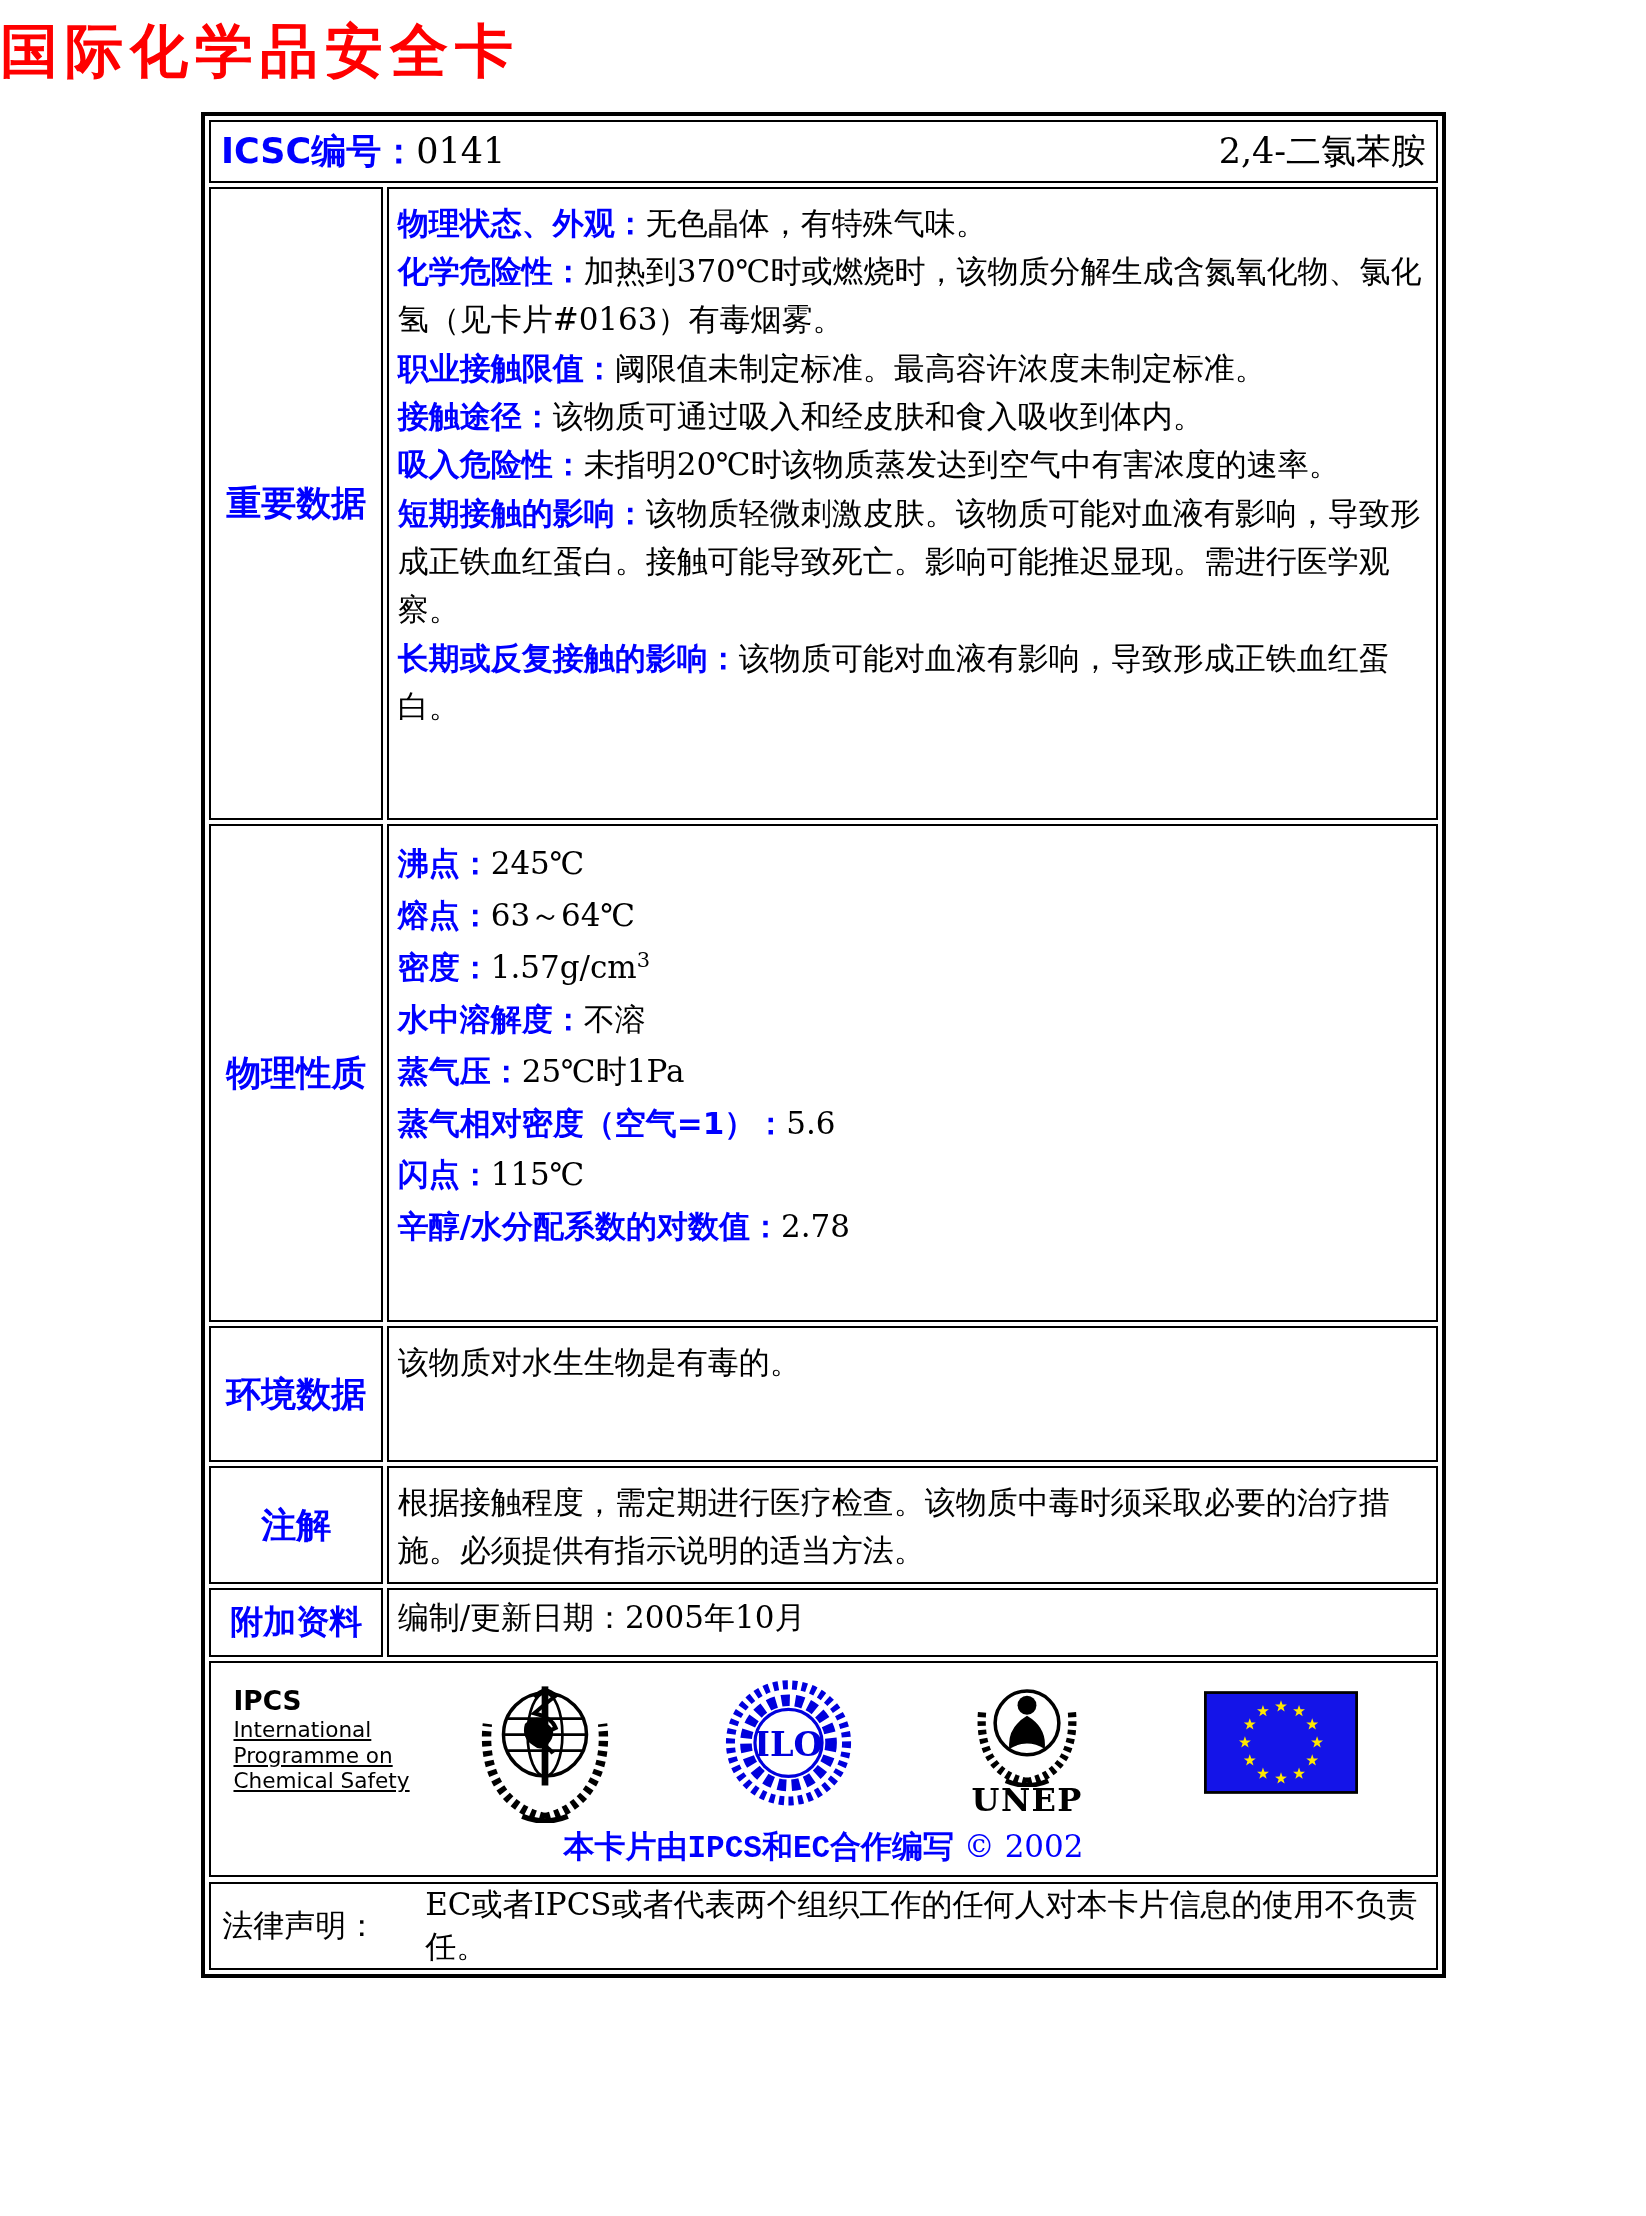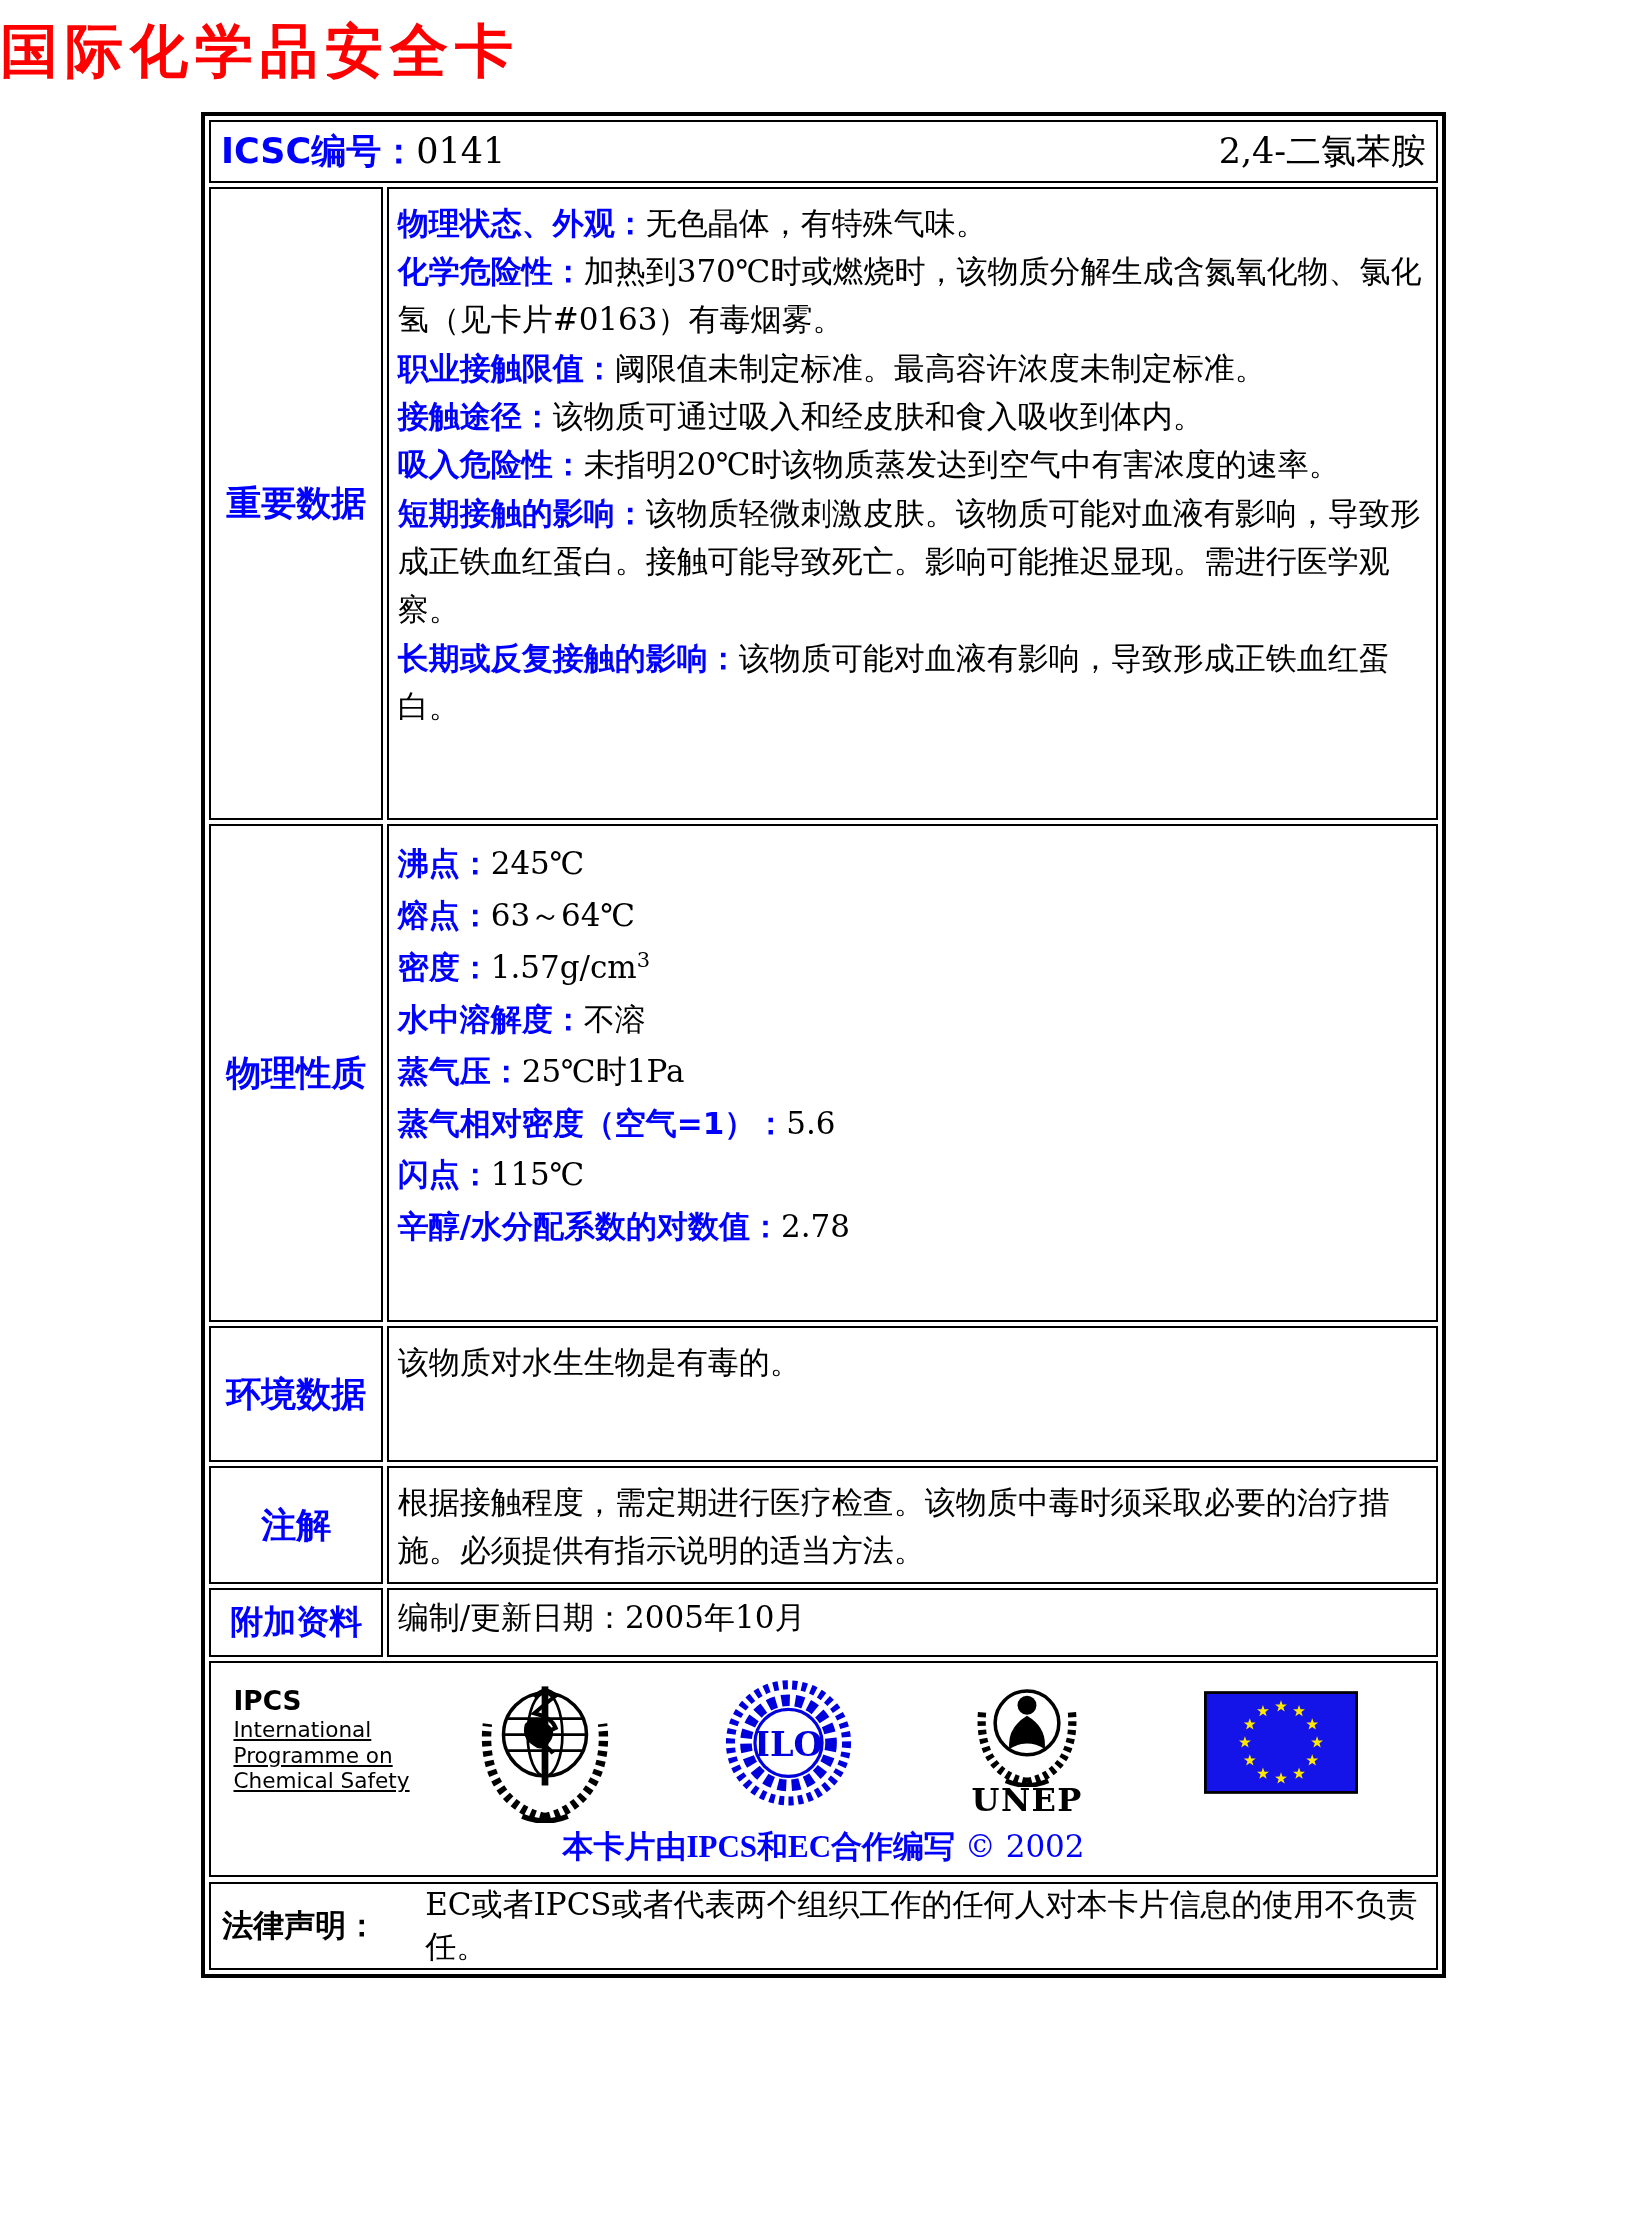--- a/index.html
+++ b/index.html
@@ -98,32 +98,32 @@
   .logo-who  { position: absolute; left: 252px; top: 0px; }
   .logo-ilo  { position: absolute; left: 499px; top: 0px; }
   .logo-unep { position: absolute; left: 743px; top: 0px; text-align: center; }
   .unep-text {
     font-family: "DejaVu Serif", "Liberation Serif", serif;
     font-weight: bold; font-size: 32px; line-height: 1.0; margin-top: -5.6px;
     letter-spacing: 1.4px;
   }
   .logo-eu   { position: absolute; left: 979px; top: 18px; }
   .card-caption { text-align: center; font-size: 31px; margin-top: 1.4px; }
-  .caption-main { color: #0000ff; font-weight: bold; font-family: Liberation Serif, serif; }
+  .caption-main { color: #0000ff; font-weight: bold; font-family: Liberation Mono, monospace; }
   .caption-copy { color: #0000ff; font-weight: normal; font-family: "DejaVu Serif", "Liberation Serif", serif; margin-left: 9.7px; }
 
   
   .legal-cell {
     min-height: 64px;
     display: flex;
     align-items: center;
     padding: 0 11px;
     font-size: 31px;
   }
-  .legal-label { color: #000; font-weight: bold; font-family: "DejaVu Sans", "Liberation Sans", sans-serif; white-space: nowrap; }
+  .legal-label { color: #000; font-weight: normal; font-family: "DejaVu Sans", "Liberation Sans", sans-serif; white-space: nowrap; }
   .legal-text  { font-family: "DejaVu Serif", "Liberation Serif", serif; }
 </style>
 </head>
 <body>
 
 <h1 class="page-title">国际化学品安全卡</h1>
 
 <div class="card">
 
   <div class="cell header-cell span2">

